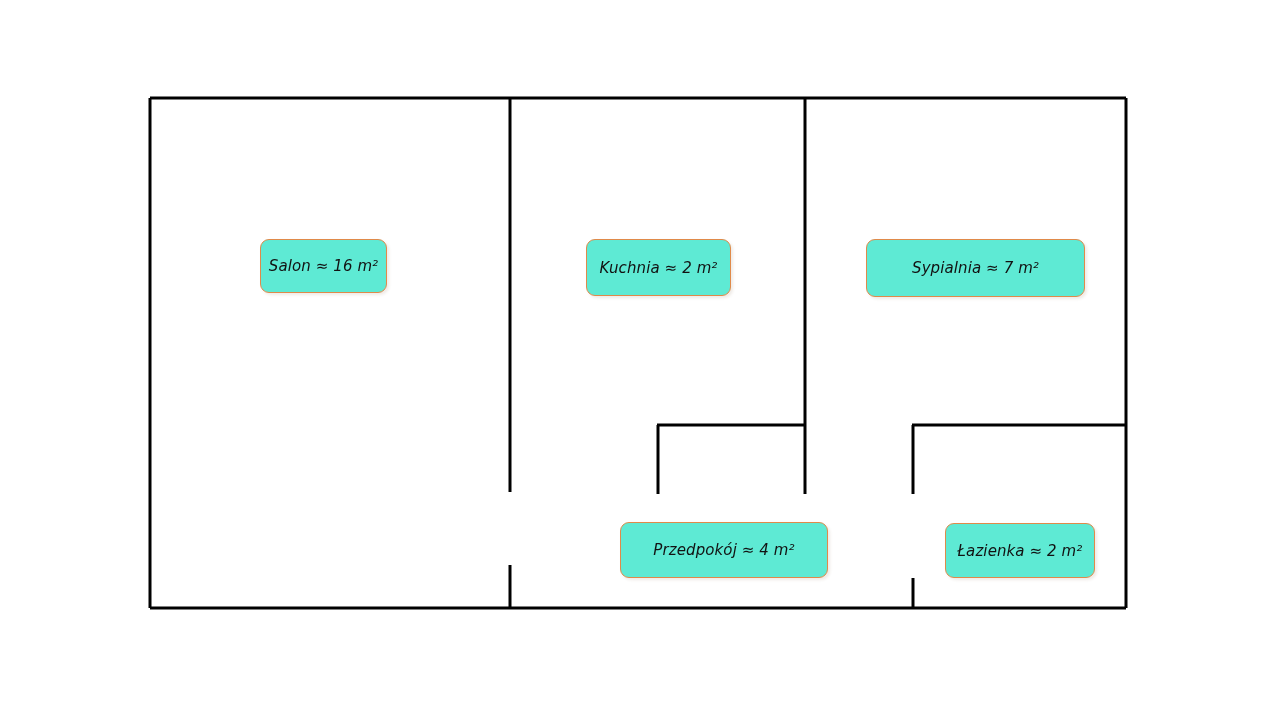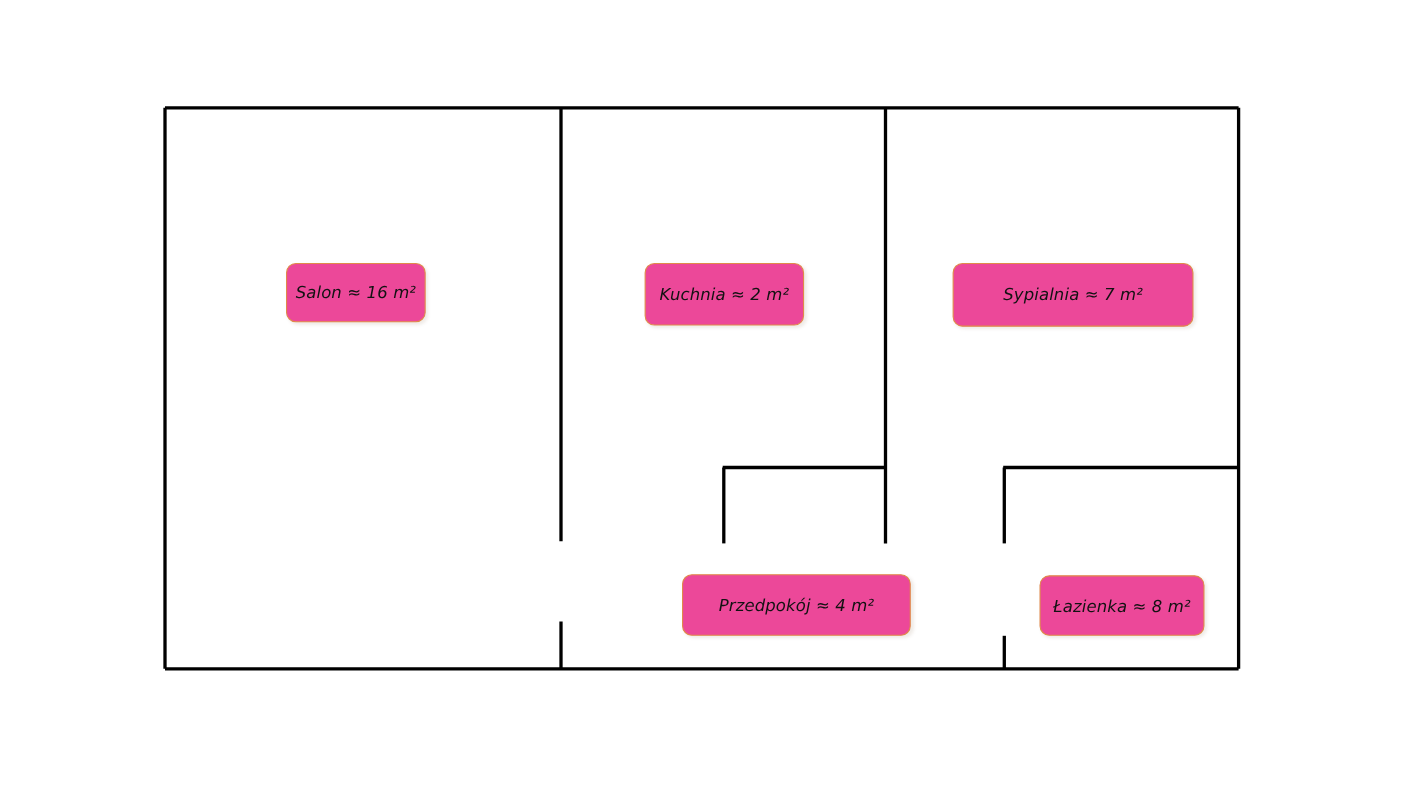--- a/index.html
+++ b/index.html
@@ -22,21 +22,21 @@
   #walls-layer {
     position: absolute;
     left: 0;
     top: 0;
     width: 1280px;
     height: 720px;
   }
   .room-label {
     position: absolute;
     box-sizing: border-box;
-    background: #ec4899;
+    background: #5eead4;
     border: 1.4px solid #E08A4A;
     border-radius: 9px;
     box-shadow: 2px 2px 3px rgba(120,90,60,0.12);
     display: flex;
     align-items: center;
     justify-content: center;
     font-family: "DejaVu Sans", sans-serif;
     font-style: italic;
     font-size: 15px;
     color: #121212;
@@ -78,17 +78,17 @@
       <div class="room-label" style="left: 586px; top: 239px; width: 145px; height: 57px;">
         <span class="room-label-text">Kuchnia ≈ 2 m²</span>
       </div>
       <div class="room-label" style="left: 866px; top: 239px; width: 219px; height: 58px;">
         <span class="room-label-text">Sypialnia ≈ 7 m²</span>
       </div>
       <div class="room-label" style="left: 620px; top: 522px; width: 208px; height: 56px;">
         <span class="room-label-text">Przedpokój ≈ 4 m²</span>
       </div>
       <div class="room-label" style="left: 945px; top: 523px; width: 150px; height: 55px;">
-        <span class="room-label-text">Łazienka ≈ 8 m²</span>
+        <span class="room-label-text">Łazienka ≈ 2 m²</span>
       </div>
     </div>
 
 </div>
 
 </body></html>

